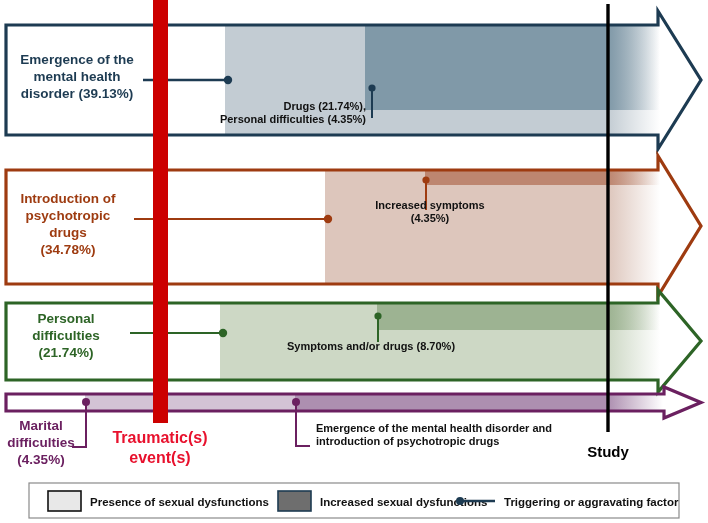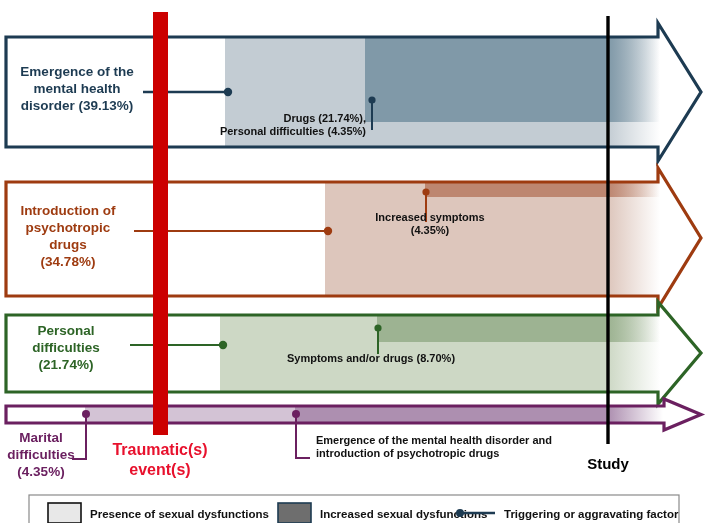--- a/index.html
+++ b/index.html
@@ -1,21 +1,21 @@
 <!DOCTYPE html>
 <html><head>
 <meta charset="utf-8">
 <style>
   html,body{margin:0;padding:0;background:#ffffff;}
   body{
     width:708px;height:523px;position:relative;overflow:hidden;
     font-family:"Liberation Sans","DejaVu Sans",sans-serif;
     -webkit-font-smoothing:antialiased;
   }
-  #stage{position:absolute;left:0;top:12px;width:708px;height:383px;border-radius:23px;}
+  #stage{position:absolute;left:0;top:0;width:708px;height:383px;border-radius:23px;}
   svg{display:block;}
   .lbl{font-weight:bold;}
 </style>
 </head>
 <body>
 
 <div id="stage">
 <svg width="708" height="523" viewBox="0 0 708 523" xmlns="http://www.w3.org/2000/svg">
 
   <defs>

